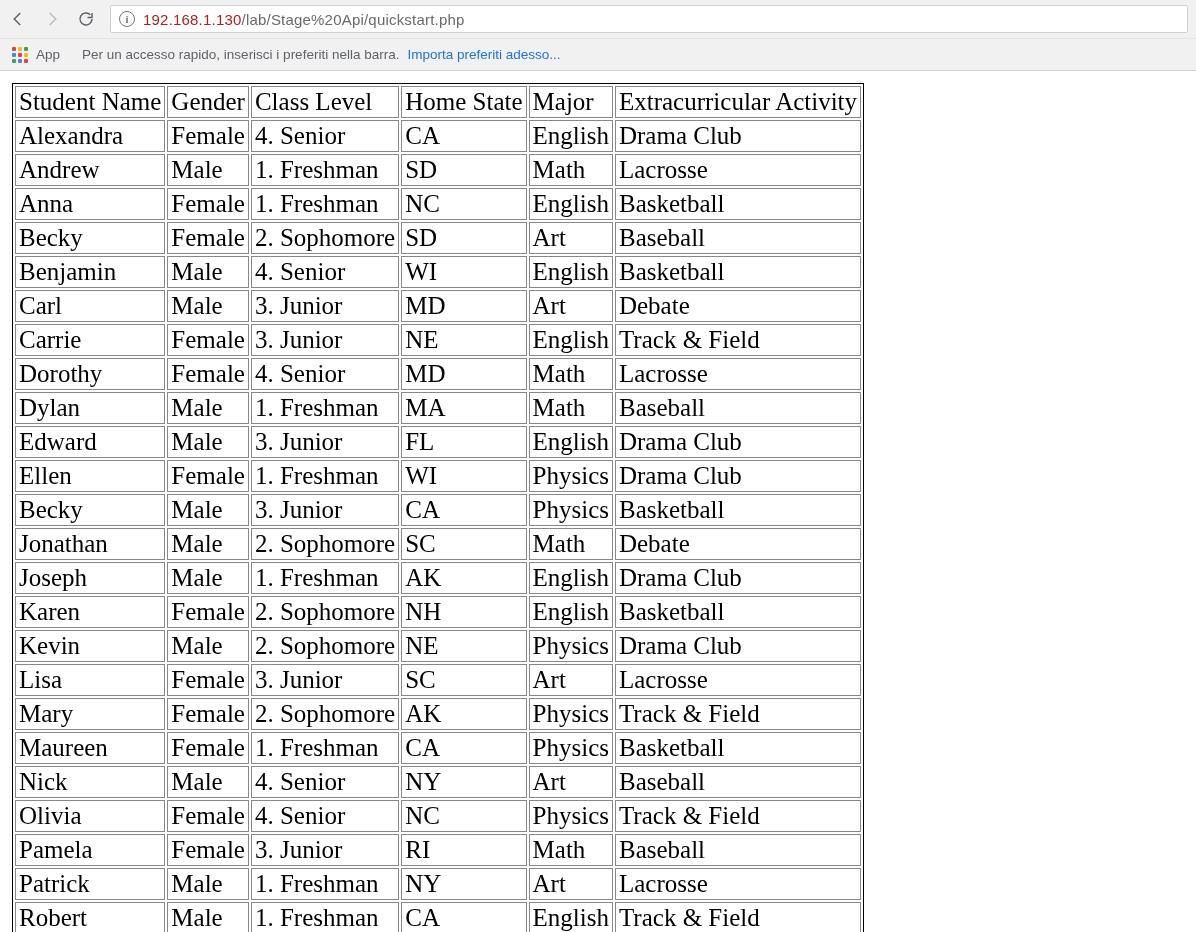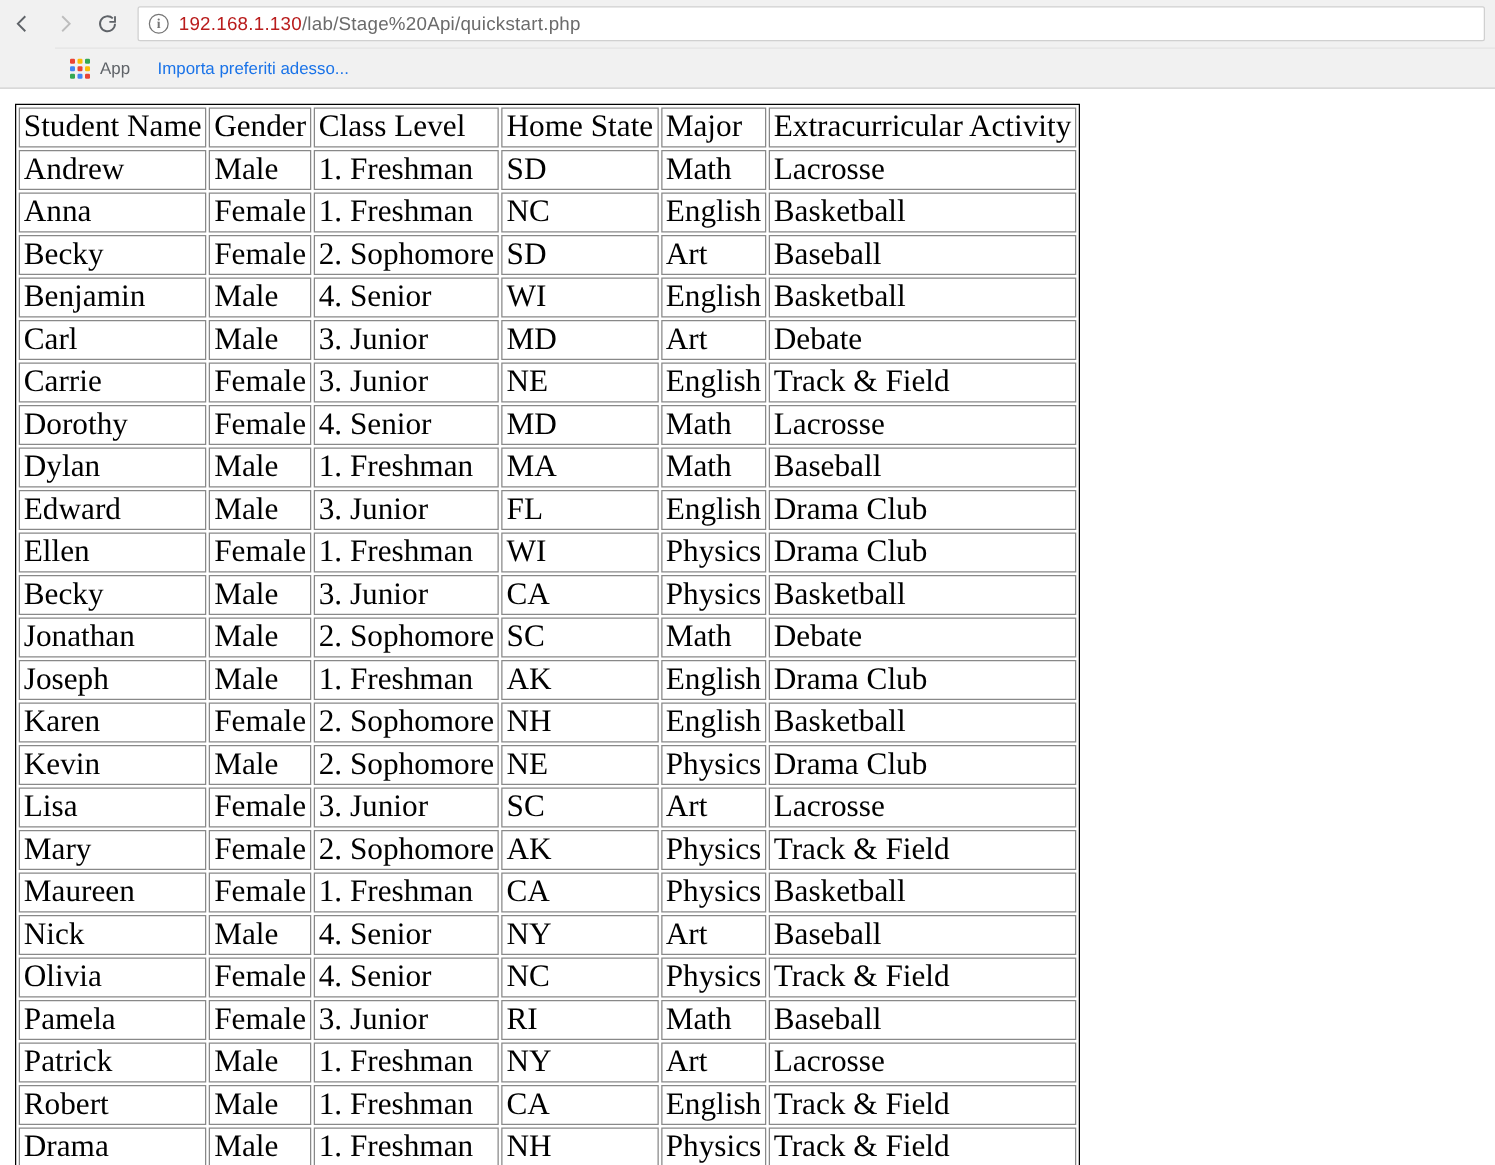--- a/index.html
+++ b/index.html
@@ -56,21 +56,20 @@
     .url-text .path { color: #6b6b6b; }
     .bookmarks-bar {
       display: flex;
       align-items: center;
       height: 32px;
       padding: 0 12px;
       gap: 8px;
       font-size: 13.5px;
       color: #5f6368;
       border-top: 1px solid #e4e4e4;
-      margin-left: 44px;
     }
     .apps-icon {
       width: 16px; height: 16px;
       display: grid;
       grid-template-columns: repeat(3, 4px);
       grid-template-rows: repeat(3, 4px);
       gap: 2px;
     }
     .apps-icon span { width:4px; height:4px; border-radius:1px; }
     .bm-link { color:#5f6368; cursor:pointer; }
@@ -128,38 +127,47 @@
         <span style="background: rgb(52, 168, 83);"></span>
         <span style="background: rgb(66, 133, 244);"></span>
         <span style="background: rgb(234, 67, 53);"></span>
         <span style="background: rgb(251, 188, 5);"></span>
         <span style="background: rgb(52, 168, 83);"></span>
         <span style="background: rgb(66, 133, 244);"></span>
         <span style="background: rgb(234, 67, 53);"></span>
       </div>
     <span class="bm-link">App</span>
     <span style="width:6px"></span>
+    <span>Per un accesso rapido, inserisci i preferiti nella barra.</span>
     <span class="bm-import">Importa preferiti adesso...</span>
   </div>
 </div>
 
 <div class="content">
   <table class="data">
     <thead>
         <tr id="thead-row">
           <th>Student Name</th>
           <th>Gender</th>
           <th>Class Level</th>
           <th>Home State</th>
           <th>Major</th>
           <th>Extracurricular Activity</th>
         </tr>
       </thead>
     <tbody id="tbody">
         <tr>
+          <td>Alexandra</td>
+          <td>Female</td>
+          <td>4. Senior</td>
+          <td>CA</td>
+          <td>English</td>
+          <td>Drama Club</td>
+        </tr>
+        <tr>
           <td>Andrew</td>
           <td>Male</td>
           <td>1. Freshman</td>
           <td>SD</td>
           <td>Math</td>
           <td>Lacrosse</td>
         </tr>
         <tr>
           <td>Anna</td>
           <td>Female</td>

